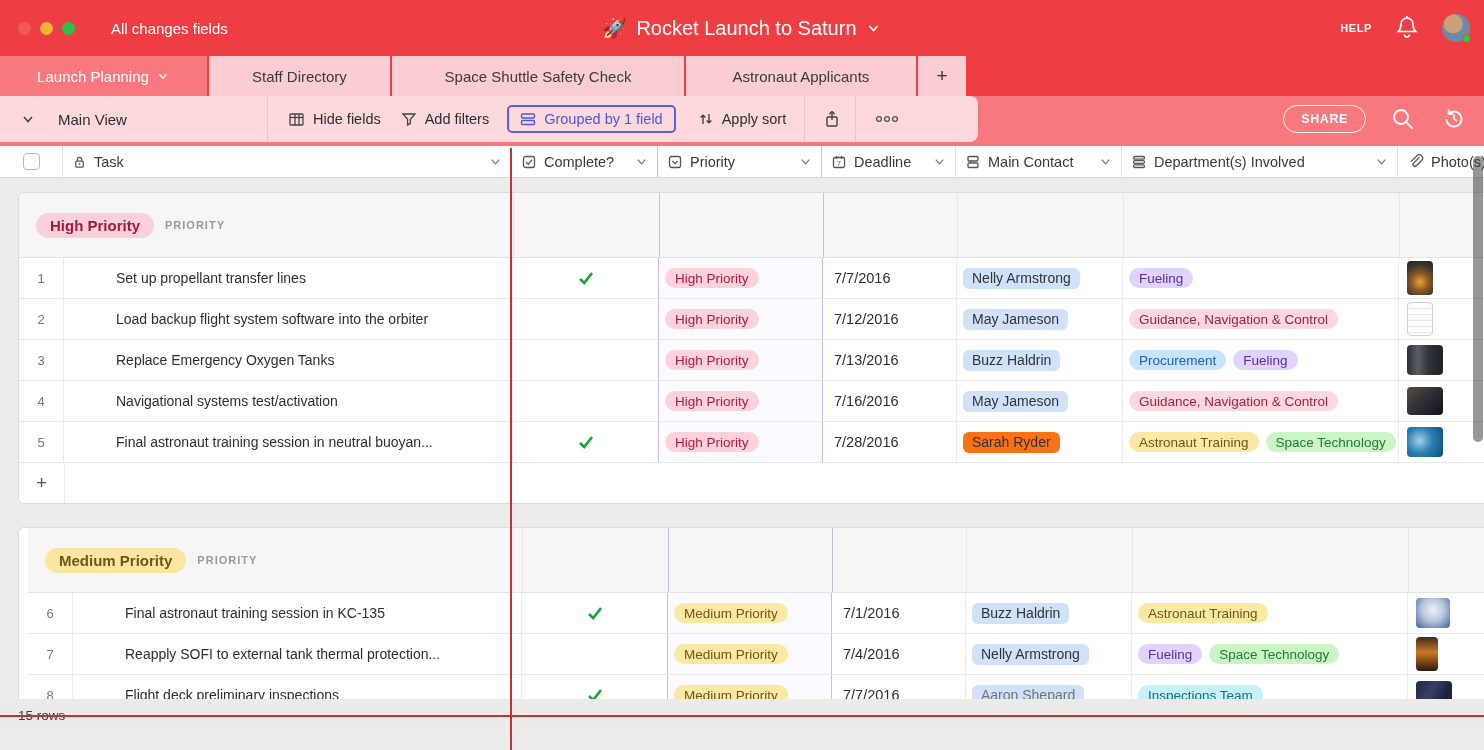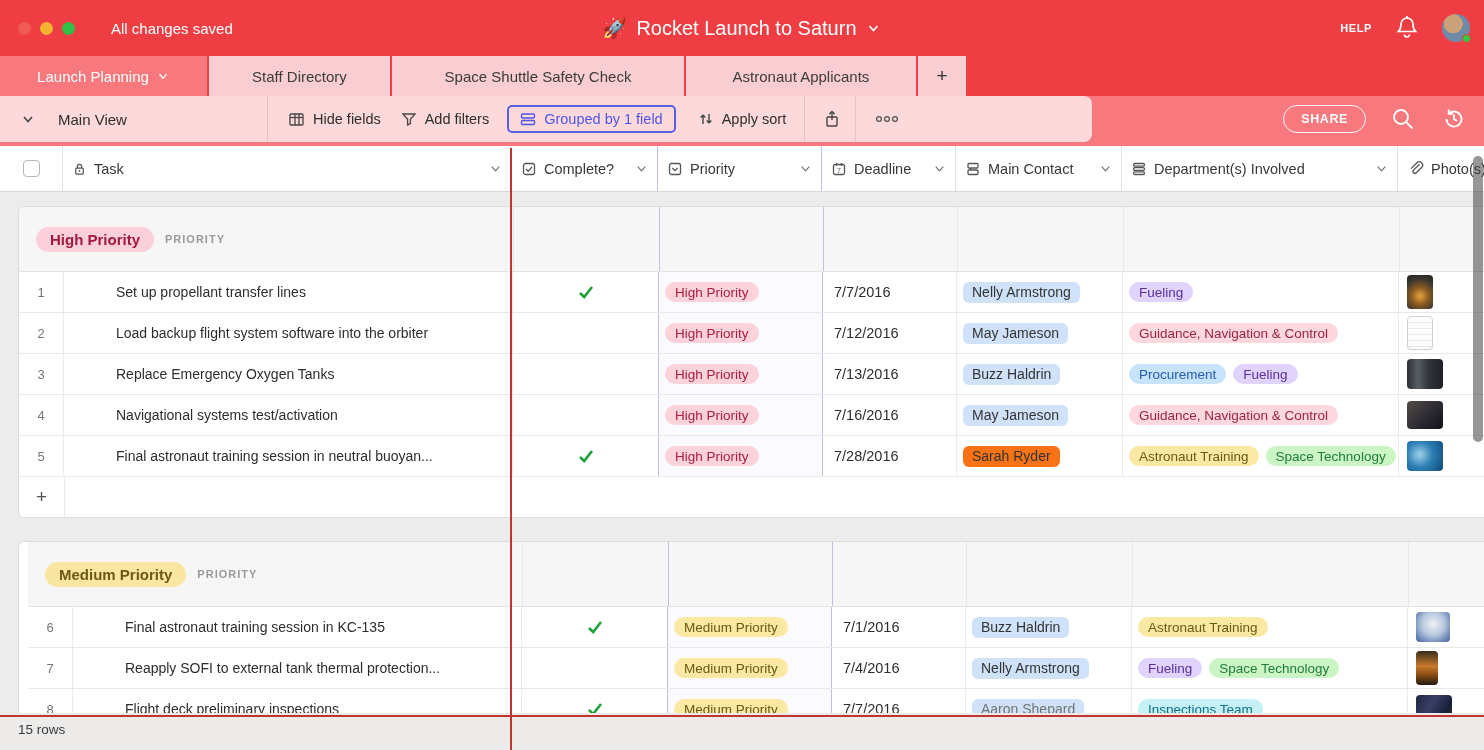--- a/index.html
+++ b/index.html
@@ -21,32 +21,32 @@
   .avatar .dot { position:absolute; right:-1px; bottom:-1px; width:9px; height:9px; border-radius:50%; background:#2ecc40; border:1.5px solid #ee3e43; }
 
   
   .tabbar { height:40px; background:#ee3e43; display:flex; }
   .tab { height:100%; display:flex; align-items:center; justify-content:center; gap:7px; font-size:15px; background:#f9cdd1; color:#3b3b3b; margin-right:2px; cursor:pointer; padding:8px 26px; }
   .tab.active { background:#f8797d; color:#fff; }
   .tab.addtab { width:48px; padding:0; font-size:19px; color:#333; }
 
   
   .toolbar { height:50px; background:#f8797d; position:relative; }
-  .tool-panel { position:absolute; left:0; top:0; height:46px; width:1092px; background:#fdd9db; border-radius:0 8px 8px 0; display:flex; align-items:center; color:#2e2e2e; }
+  .tool-panel { position:absolute; left:0; top:0; height:46px; width:978px; background:#fdd9db; border-radius:0 8px 8px 0; display:flex; align-items:center; color:#2e2e2e; }
   .toolbar:after { content:""; position:absolute; left:0; right:0; bottom:0; height:4px; background:#f8797d; }
   .viewblock { width:267px; display:flex; align-items:center; gap:22px; padding-left:20px; font-size:15px; font-weight:500; }
   .tsep { width:1px; height:46px; background:#efc0c5; }
   .tbtn { display:flex; align-items:center; gap:8px; font-size:14.5px; margin-left:20px; cursor:pointer; white-space:nowrap; }
   .grouped { border:2px solid #5a5fe0; border-radius:5px; padding:4px 11px; color:#4d55e8; margin-left:18px; }
   .iconbtn { margin-left:18px; margin-right:14px; display:flex; cursor:pointer; }
   .right-tools { position:absolute; right:16px; top:0; height:46px; display:flex; align-items:center; gap:24px; }
   .share-pill { border:1.5px solid rgba(255,255,255,.95); color:#fff; border-radius:999px; font-size:12.5px; font-weight:bold; letter-spacing:.6px; padding:6px 17px; cursor:pointer; }
 
   
-  .grid-header { height:46px; background:#fff; display:flex; border-bottom:1px solid #d8d8d8; }
+  .grid-header { height:32px; background:#fff; display:flex; border-bottom:1px solid #d8d8d8; }
   .h-cell { height:100%; display:flex; align-items:center; border-right:1px solid #e3e3e3; overflow:hidden; font-size:14.5px; color:#383838; padding-left:9px; gap:7px; position:relative; }
   .h-cb { width:63px; justify-content:center; padding-left:0; }
   .h-cb .cb { width:17px; height:17px; border:1.5px solid #b6b6b6; border-radius:4px; cursor:pointer; }
   .h-chev { margin-left:auto; margin-right:8px; display:flex; }
   .purple-r { border-right-color:#c3bbee !important; }
 
   
   .grid-body { height:521px; background:#ececec; overflow:hidden; position:relative; }
   .group { margin-left:18px; width:1466px; background:#fff; border:1px solid #dcdcdc; border-right:none; border-radius:6px 0 0 6px; overflow:hidden; }
   .group-head { height:65px; background:#f6f6f6; border-bottom:1px solid #e3e3e3; position:relative; display:flex; align-items:center; padding-left:17px; }
@@ -93,21 +93,21 @@
 </style>
 </head>
 <body>
 
 <div class="topbar">
   <div class="lights">
     <span class="light close"></span>
     <span class="light min"></span>
     <span class="light max"></span>
   </div>
-  <span class="saved">All changes saved</span>
+  <span class="saved">All changes fields</span>
   <div class="title-wrap">
     <span>🚀</span>
     <span>Rocket Launch to Saturn</span>
     <svg width="16" height="16" viewBox="0 0 16 16">
         <polyline points="4,6 8,10.5 12,6" fill="none" stroke="#fff" stroke-width="1.6"></polyline>
       </svg>
   </div>
   <div class="top-right">
     <span class="help">HELP</span>
     <svg width="26" height="28" viewBox="0 0 26 28" style="cursor:pointer">

